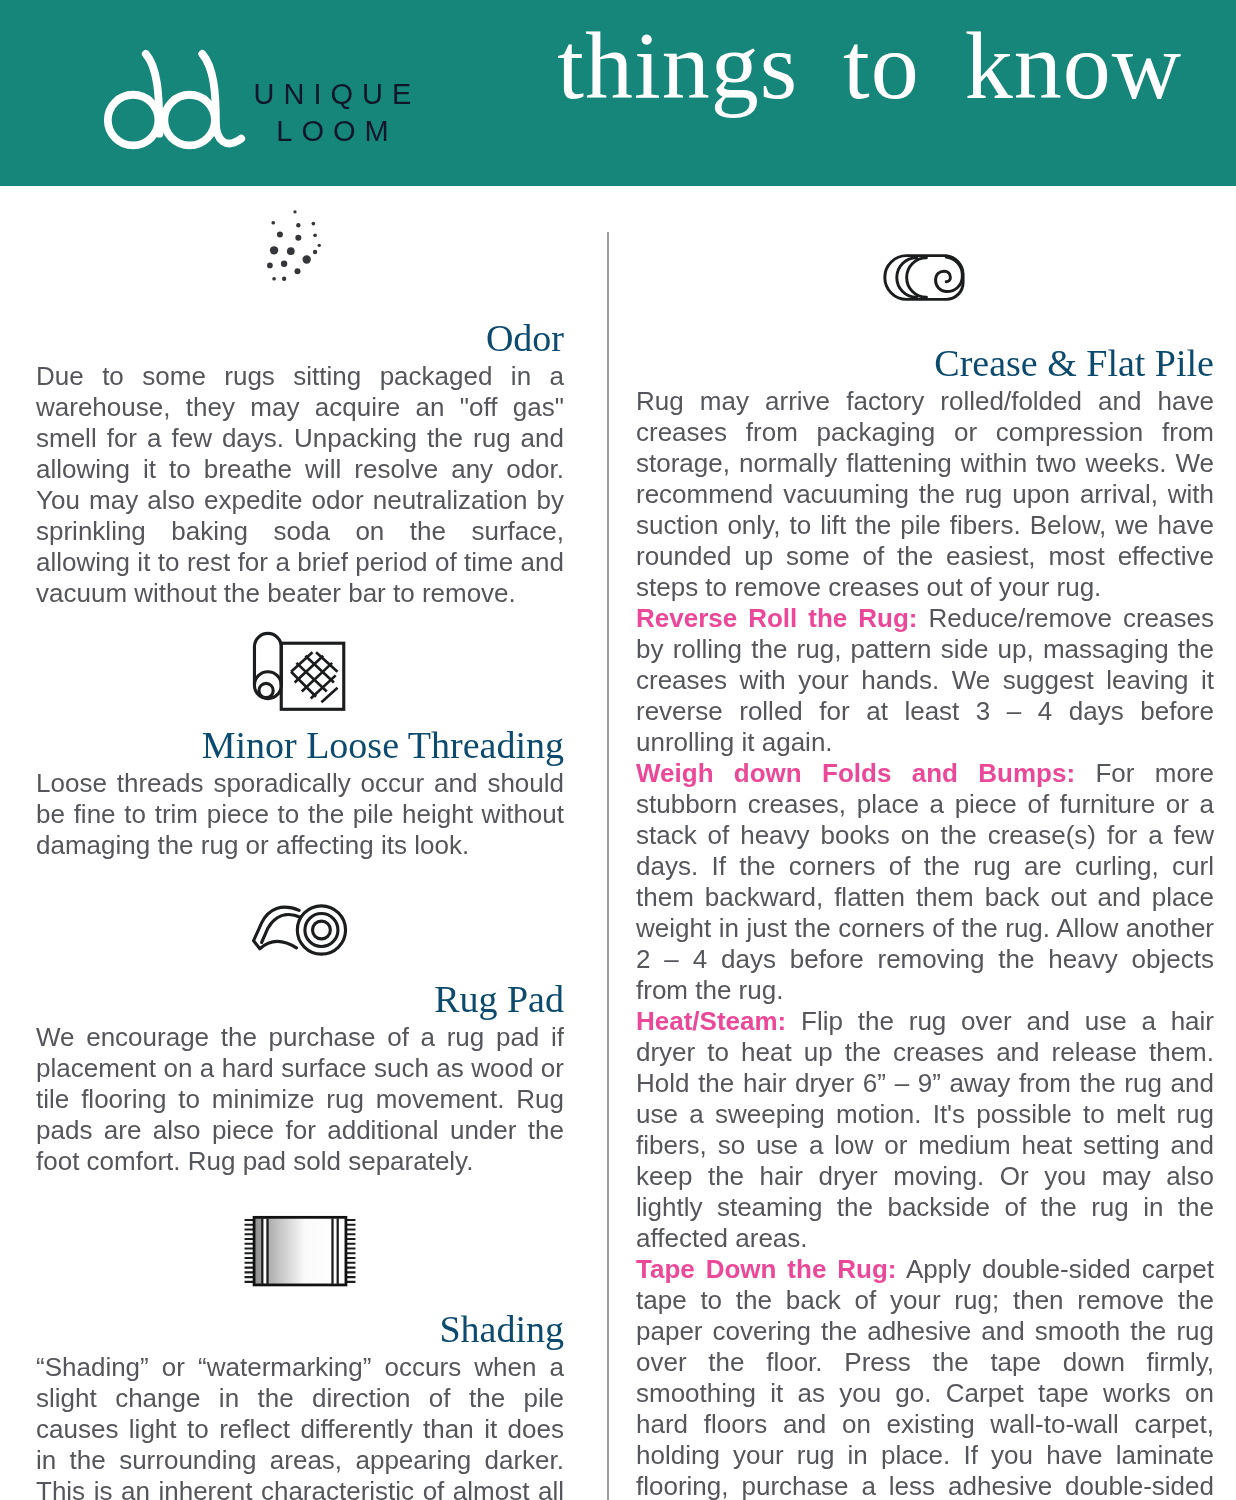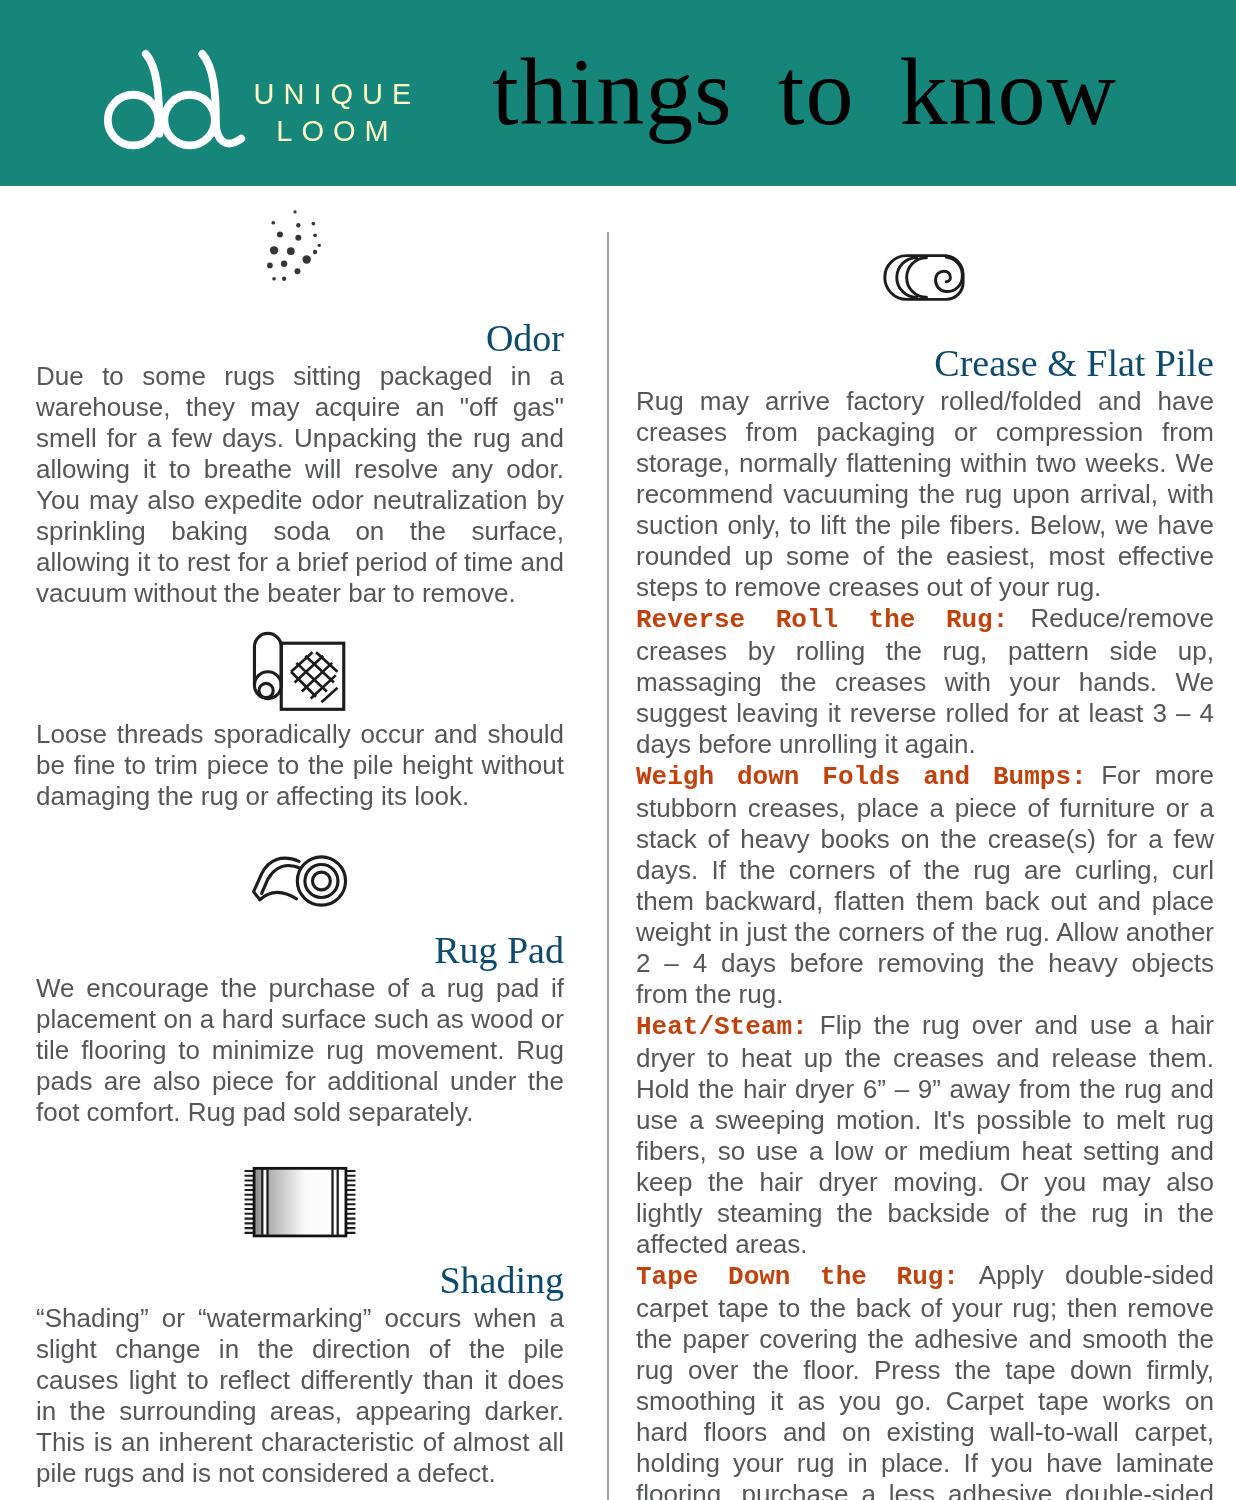--- a/index.html
+++ b/index.html
@@ -9,47 +9,47 @@
     font-family:"Liberation Sans", sans-serif;
   }
   
   .header {
     position:absolute; left:0; top:0; width:1236px; height:186px;
     background:#17867A;
   }
   .logo-svg { position:absolute; left:100px; top:48px; }
   .brand {
     position:absolute; left:248px; top:76px; width:178px;
-    color:#fef9c3; font-size:29px; line-height:37px;
+    color:#0f172a; font-size:29px; line-height:37px;
     letter-spacing:9px; text-align:center; font-weight:400;
   }
   .page-title {
-    position:absolute; left:492px; top:36px; width:690px;
-    color:#000000; font-family:"Liberation Serif", serif;
+    position:absolute; left:492px; top:10px; width:690px;
+    color:#ffffff; font-family:"Liberation Serif", serif;
     font-size:96px; letter-spacing:1px; word-spacing:20px;
-    text-align:left; white-space:nowrap;
+    text-align:right; white-space:nowrap;
   }
   
   .divider {
     position:absolute; left:607px; top:232px; width:2px; height:1268px;
     background:#9C9C9C;
   }
   .col { position:absolute; top:186px; }
   .col-left  { left:36px;  width:528px; }
   .col-right { left:636px; width:578px; }
   .icon-wrap { text-align:center; }
   h2 {
     margin:0; font-family:"Liberation Serif", serif; font-weight:400;
     font-size:38px; line-height:45px; color:#0c4a6e; text-align:right;
   }
   p.body {
     margin:0; font-size:26px; line-height:31px; color:#55565B;
     text-align:justify;
   }
-  p.body b { font-weight:700; color:#c2410c;font-family:Liberation Mono, monospace; }
+  p.body b { font-weight:700; color:#ec4899; }
   .mt-icon-odor      { margin-top:20px; }
   .mt-head-odor      { margin-top:14px; }
   .mt-body           { margin-top:6px; }
   .mt-icon-thread    { margin-top:16px; }
   .mt-head-thread    { margin-top:4px; }
   .mt-icon-rugpad    { margin-top:38px; }
   .mt-head-rugpad    { margin-top:12px; }
   .mt-icon-shading   { margin-top:36px; }
   .mt-head-shading   { margin-top:12px; }
   .mt-icon-crease    { margin-top:64px; }
@@ -113,20 +113,21 @@
         <rect class="stroked" x="35" y="20" width="70" height="74" fill="#ffffff"></rect>
         <path class="stroked" d="M5 67 V24 A15 15 0 0 1 35 24 V67" fill="#ffffff"></path>
         <circle class="stroked" cx="20" cy="67" r="15" fill="#ffffff"></circle>
         <circle class="stroked" cx="18" cy="73" r="8" fill="#ffffff"></circle>
         <g stroke="#1B1C1E" stroke-width="3" fill="none">
           <path d="M46 52 L70 30 M50 64 L82 34 M58 74 L92 42 M68 82 L96 56 M80 86 L98 70"></path>
           <path d="M46 52 L74 80 M52 42 L86 74 M62 34 L94 64 M74 30 L98 52"></path>
         </g>
       </svg>
     </div>
+    <h2 class="mt-head-thread">Minor Loose Threading</h2>
     <p class="body mt-body">Loose threads sporadically occur and should be fine to trim piece to the pile height without damaging the rug or affecting its look.</p>
 
     <div class="icon-wrap mt-icon-rugpad">
       <svg width="100" height="62" viewBox="0 0 112 68">
         <g class="stroked" stroke-linejoin="round" stroke-linecap="round">
           <path d="M55 12 C36 4 21 10 13 26 L4 46 L11 55 C24 43 38 45 52 54" fill="#ffffff"></path>
           <path d="M57 20 C41 13 28 18 20 32 L13 48"></path>
           <circle cx="80" cy="34" r="27" fill="#ffffff"></circle>
           <circle cx="80" cy="34" r="18.5"></circle>
           <circle cx="80" cy="34" r="10"></circle>

